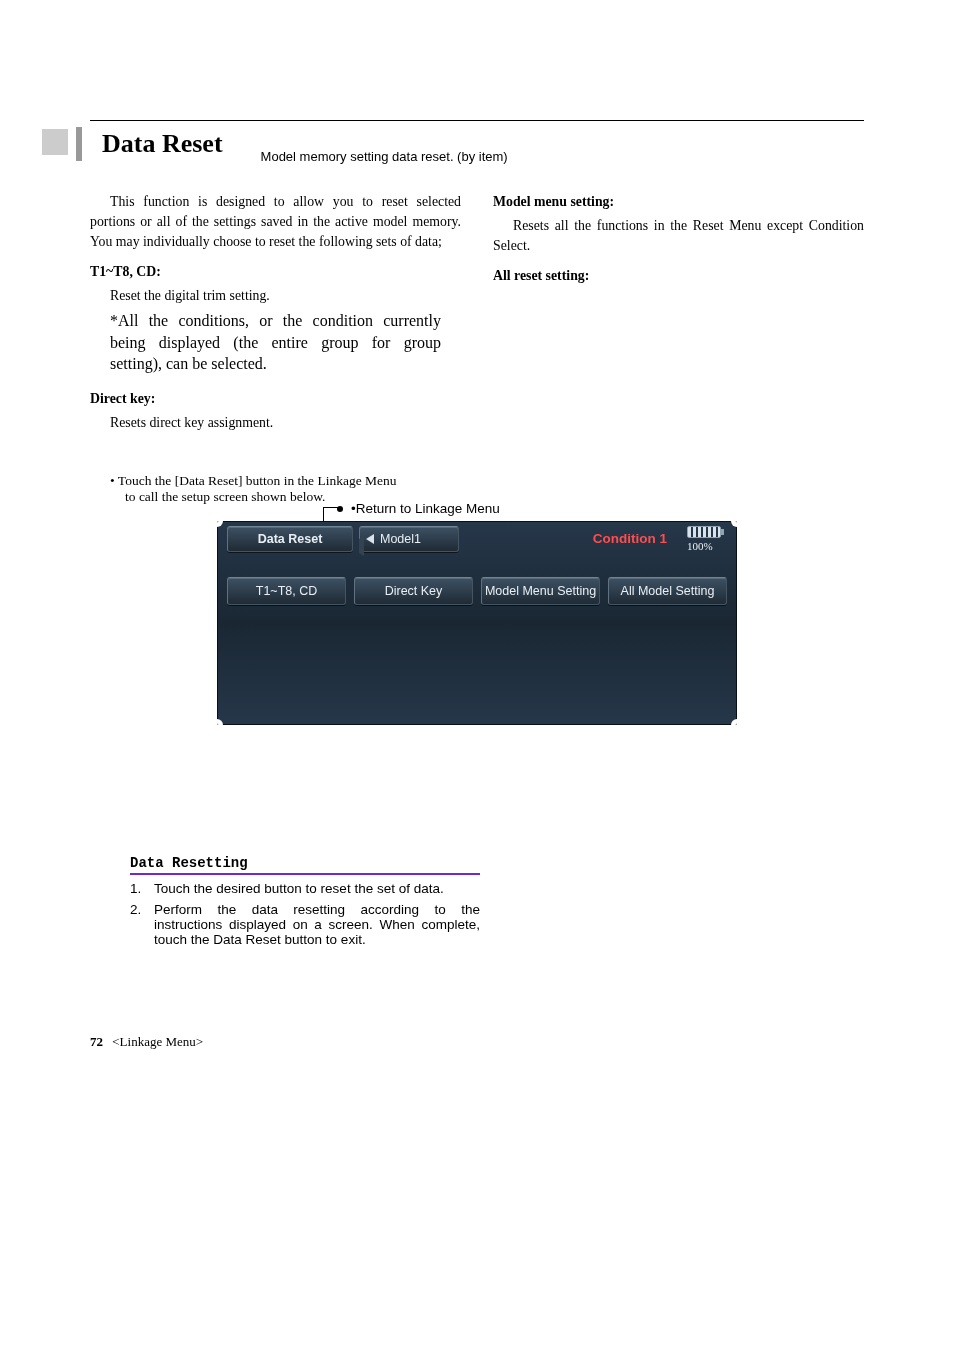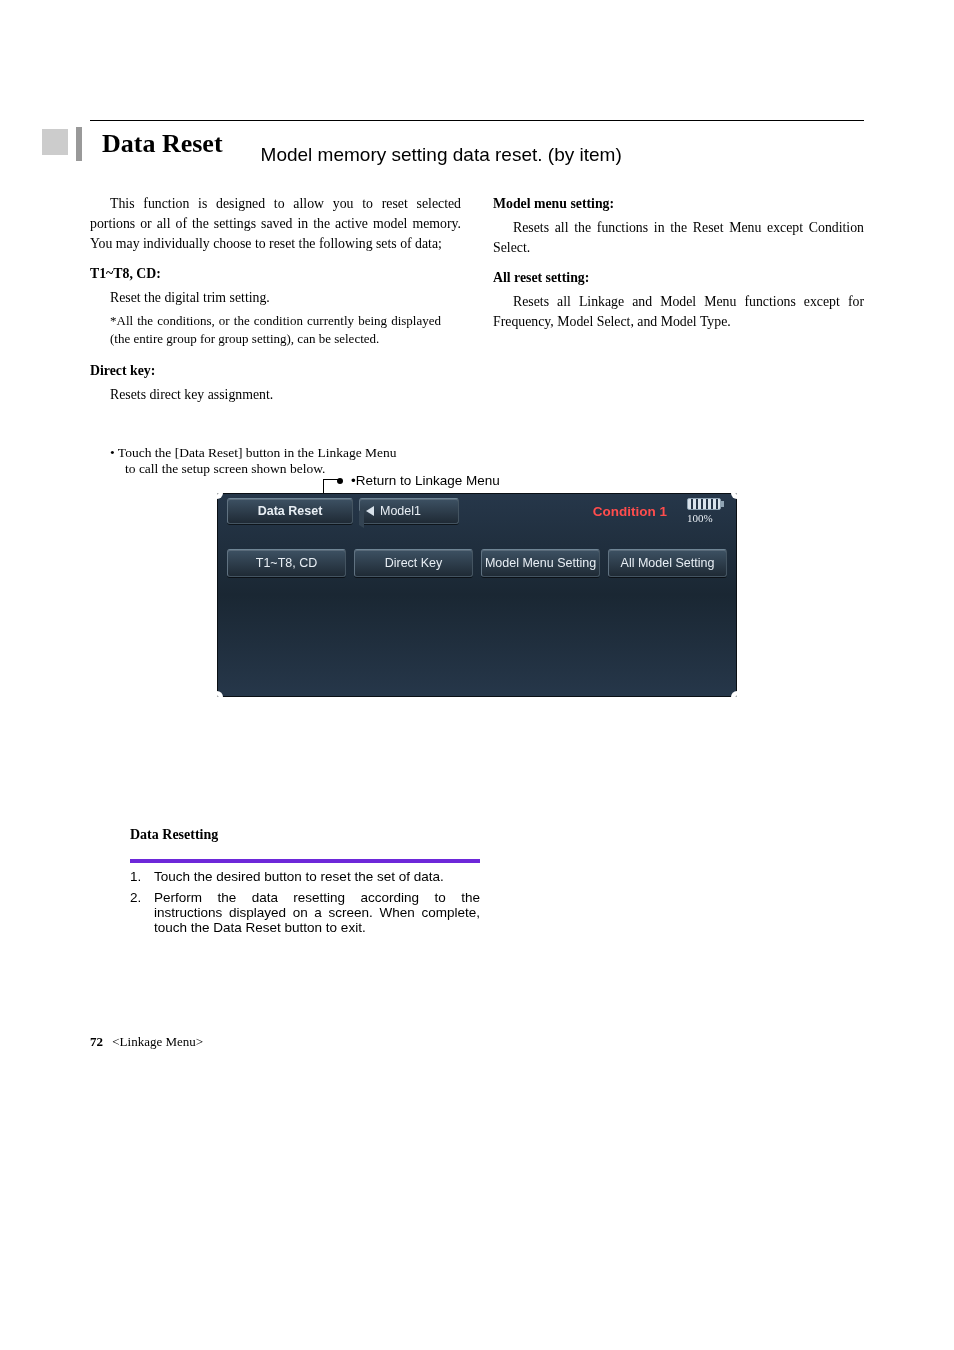--- a/index.html
+++ b/index.html
@@ -9,28 +9,28 @@
     padding: 120px 90px 60px 90px;
   }
   .side-tab {
     position: absolute; left: 42px; top: 129px; width: 26px; height: 26px; background: #ccc;
   }
   
   .title-row { display: flex; align-items: baseline; border-top: 1px solid #000; padding-top: 6px; gap: 38px; }
   .title-vbar { width: 6px; height: 34px; background: #999; margin-left: -14px; margin-right: 6px; }
   .title-block { display: flex; align-items: center; gap: 14px; }
   .title { font-size: 26px; font-weight: bold; }
-  .subtitle { font-family: Arial, Helvetica, sans-serif; font-size: 19px; color: #000; padding-top: 10px; }
+  .subtitle { font-family: Arial, Helvetica, sans-serif; font-size: 13px; color: #000; padding-top: 10px; }
 
   .columns { display: flex; gap: 32px; margin-top: 28px; }
   .col { flex: 1; font-size: 13.8px; line-height: 1.45; text-align: justify; font-family: Liberation Serif, serif; }
   .col p.indent { text-indent: 20px; margin-bottom: 6px; }
   .sec-head { font-weight: bold; margin-top: 10px; margin-bottom: 4px; text-align: left; }
   .col p.sub { text-indent: 20px; margin-bottom: 4px; }
-  .fine { font-size: 13px; line-height: 1.35; margin-left: 20px; margin-right: 20px; text-align: justify; }
+  .fine { font-size: 16px; line-height: 1.35; margin-left: 20px; margin-right: 20px; text-align: justify; }
 
   .instr-block { margin-top: 36px; margin-left: 20px; font-family: Liberation Serif, serif; font-size: 13.5px; }
   .instr-block .bul::before { content: '\2022  '; }
   .instr-block .line2 { margin-left: 15px; }
 
   
   .shot-area { position: relative; margin-top: 16px; margin-left: auto; margin-right: auto; width: 520px; }
   .callout {
     position: absolute; left: 134px; top: -20px; font-family: Arial, Helvetica, sans-serif; font-size: 13.5px;
     text-align: left; width: 320px;
@@ -72,21 +72,21 @@
     background: repeating-linear-gradient(90deg, #d9e3ec 0 3px, transparent 3px 5px);
   }
   .batt::after { content:''; position:absolute; right:-4px; top:2px; width:3px; height:6px; background:#8fa3b3; }
   .batt-pct { font-size: 11px; color: #e8eef4; }
 
   .screen-tabs { display:flex; gap:8px; padding: 20px 10px 0 10px; }
   .tabbtn { flex:1; height: 28px; }
 
   
   .dr-block { margin-top: 130px; margin-left: 40px; width: 350px; }
-  .dr-title { font-family: Liberation Serif, serif; font-weight: bold; font-size: 14px; border-bottom: 4px solid #6d28d9; padding-bottom: 16px; margin-bottom: 6px; }
+  .dr-title { font-family: Liberation Mono, monospace; font-weight: bold; font-size: 14px; border-bottom: 2px solid #6d28d9; padding-bottom: 2px; margin-bottom: 6px; }
   .dr-list { font-family: Arial, Helvetica, sans-serif; font-size: 13.5px; text-align: justify; }
   .dr-item { display:flex; gap: 6px; margin-bottom: 6px; }
   .dr-item .n { flex: 0 0 18px; }
   .dr-item .t { flex: 1; }
 
   .footer { position:absolute; left: 90px; bottom: 60px; font-family: Georgia, 'Times New Roman', serif; font-size: 13px; }
   .footer .pn { font-weight: bold; }
 </style>
 </head>
 <body>
@@ -108,21 +108,20 @@
       <p class="sec-head">T1~T8, CD:</p>
       <p class="sub">Reset the digital trim setting.</p>
       <p class="fine">*All the conditions, or the condition currently being displayed (the entire group for group setting), can be selected.</p>
       <p class="sec-head" style="margin-top:14px;">Direct key:</p>
       <p class="sub">Resets direct key assignment.</p>
     </div>
     <div class="col">
       <p class="sec-head" style="margin-top:0;">Model menu setting:</p>
       <p class="sub">Resets all the functions in the Reset Menu except Condition Select.</p>
       <p class="sec-head">All reset setting:</p>
-      <p class="sub">Resets all Linkage and Model Menu functions except for Frequency, Model Select, and Model Type.</p>
     </div>
   </div>
 
   <div class="instr-block">
     <div class="bul">
       <span>Touch the [Data Reset] button in the Linkage Menu</span>
     </div>
     <div class="line2">to call the setup screen shown below.</div>
   </div>
 

